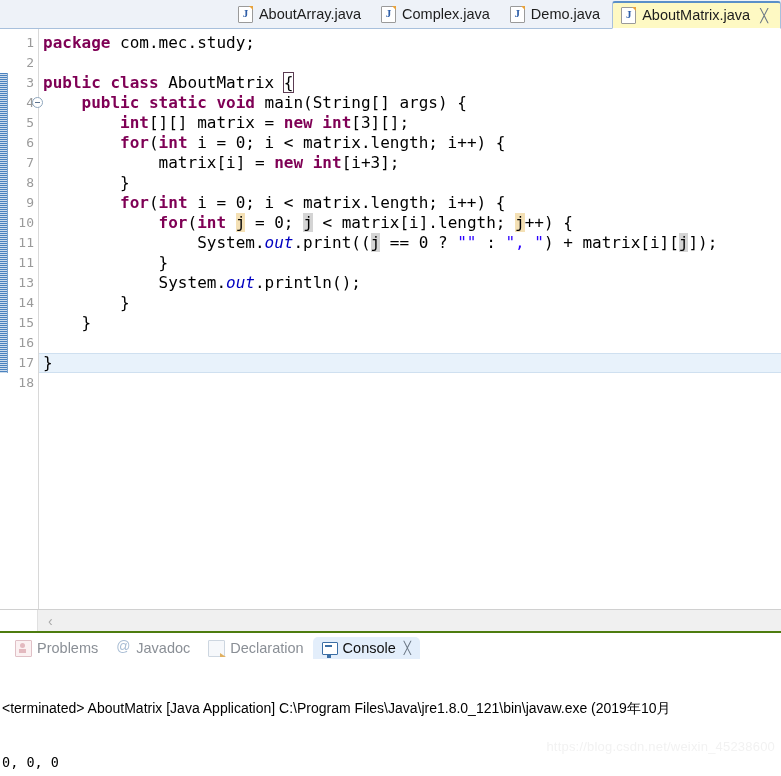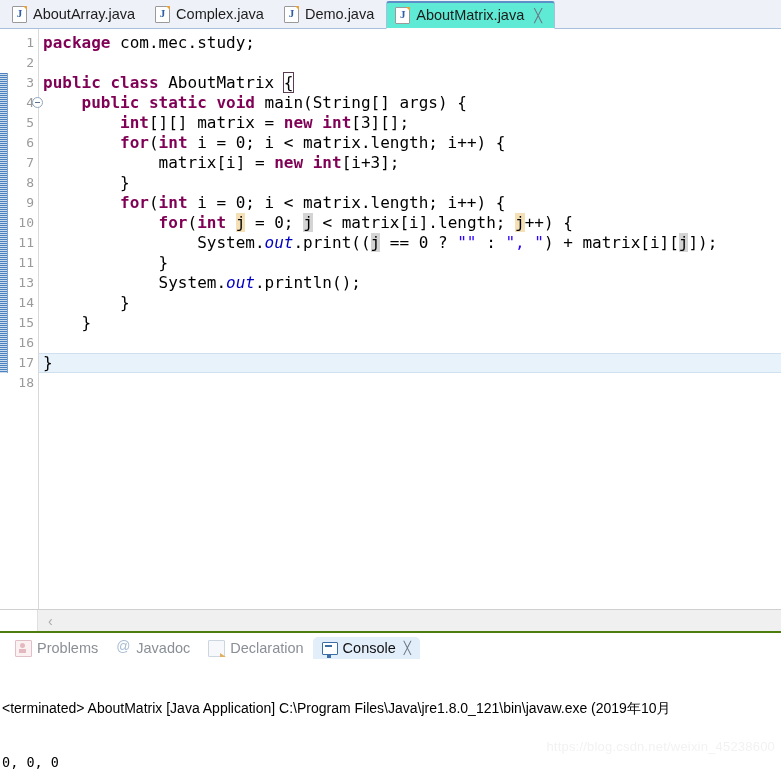--- a/index.html
+++ b/index.html
@@ -16,36 +16,37 @@
   
   .tabbar {
     position: relative;
     height: 29px;
     background: #eef2f8;
     border-bottom: 1px solid #a8c0dc;
     display: flex;
     align-items: flex-end;
     padding-left: 4px;
     box-sizing: border-box;
+    justify-content: flex-end;
   }
   .tab {
     height: 28px;
     display: flex;
     align-items: center;
     gap: 6px;
     padding: 0 12px 0 8px;
     font-size: 14.5px;
     color: #1c1c1c;
     box-sizing: border-box;
     position: relative;
     white-space: nowrap;
     background: transparent;
   }
   .tab.active {
-    background: #5eead4;
+    background: #fef9c3;
     border-left: 1px solid #a8c0dc;
     border-right: 1px solid #a8c0dc;
     border-top: 2px solid #5a8fc8;
     border-bottom: 1px solid #ffffff;
     margin-bottom: -1px;
     border-radius: 3px 3px 0 0;
   }
   .tab-label { line-height: 1; }
   .tab-close {
     font-size: 13px;

